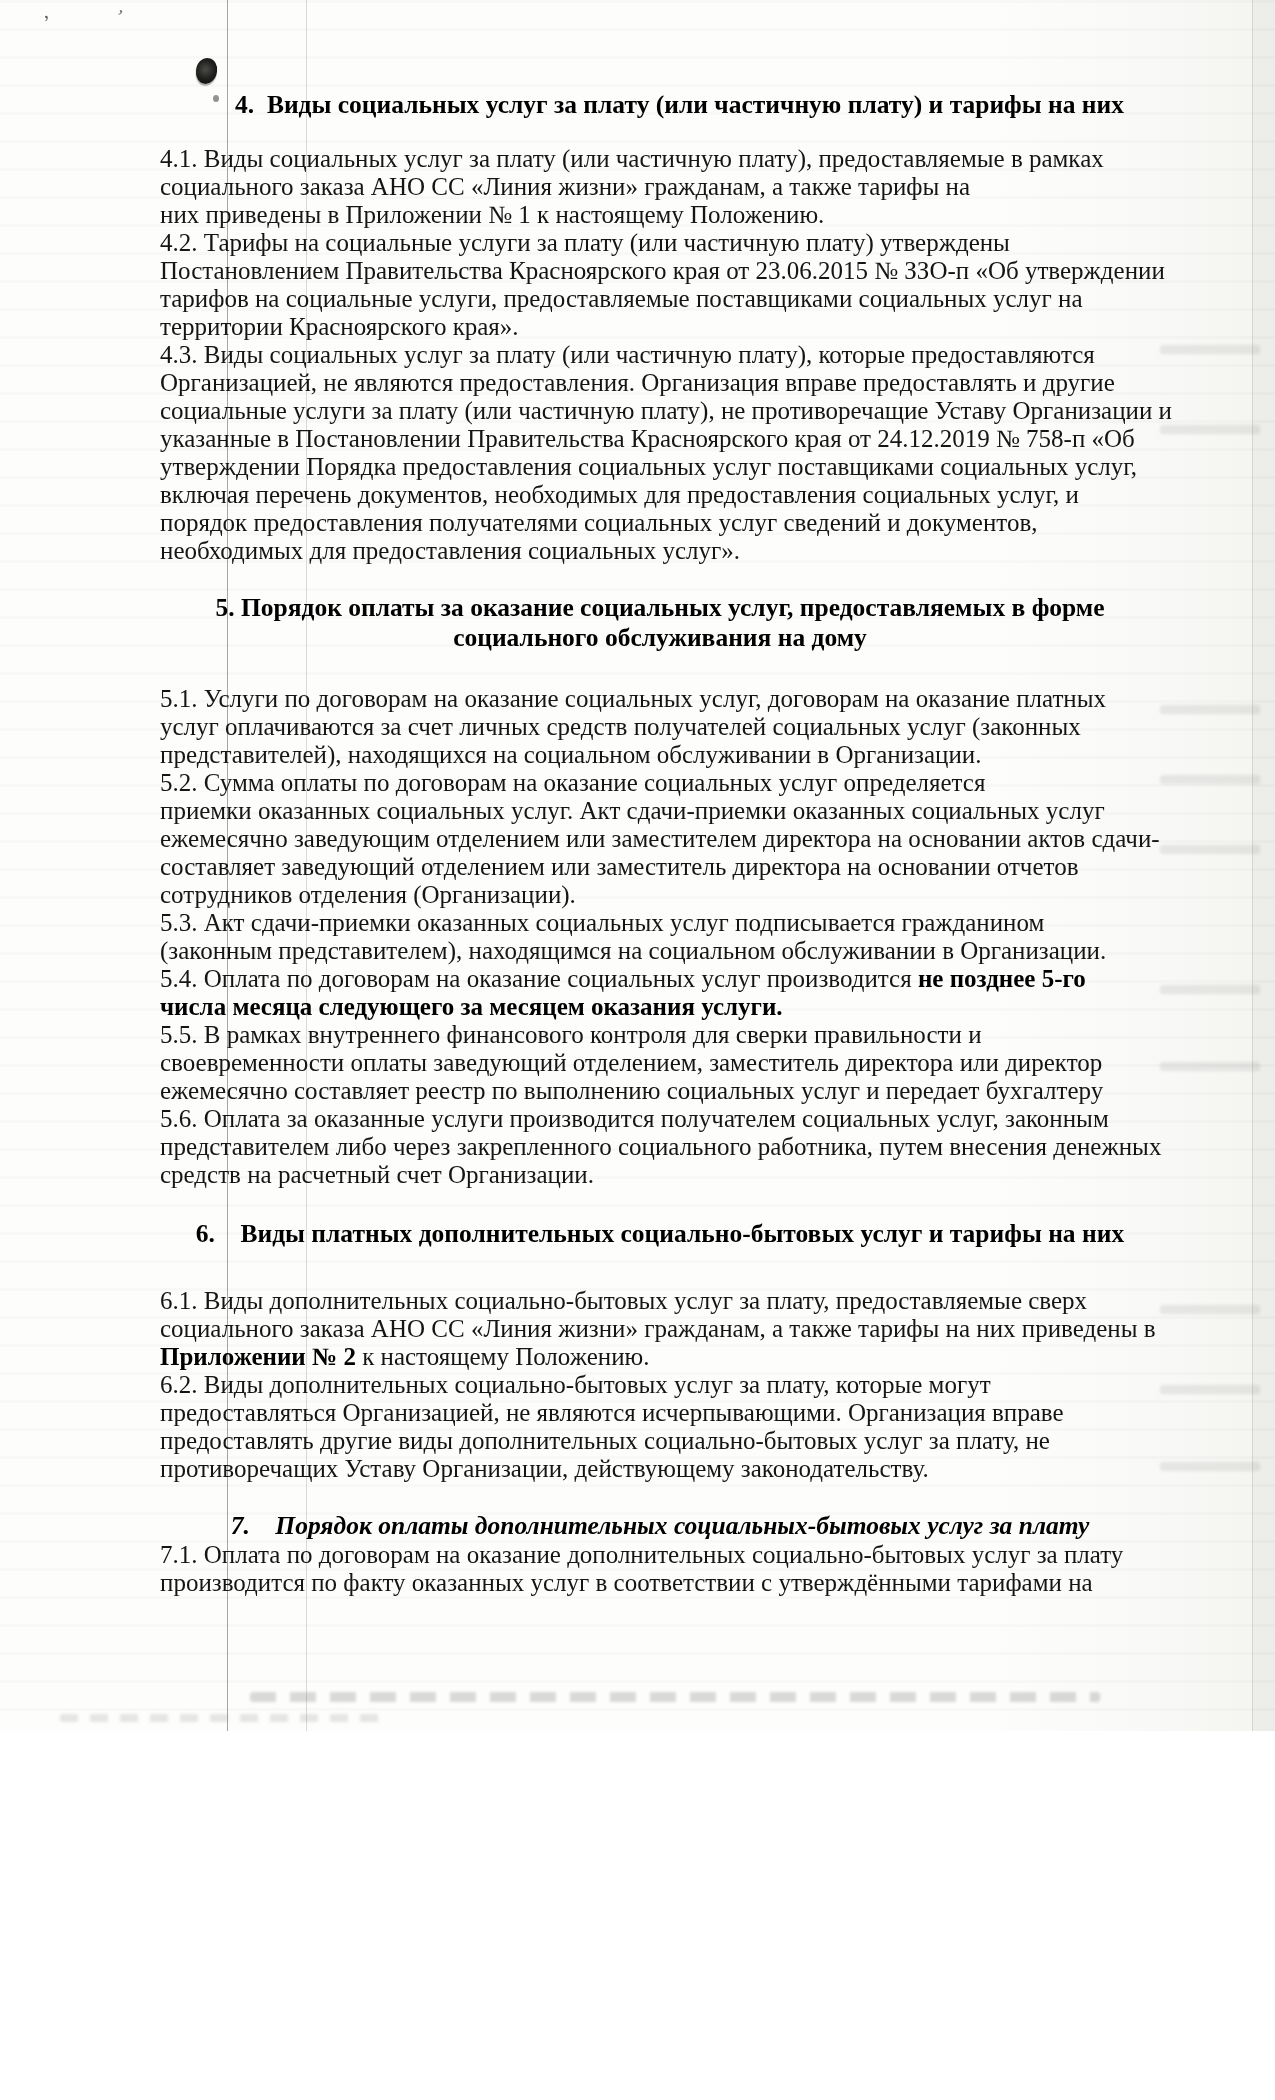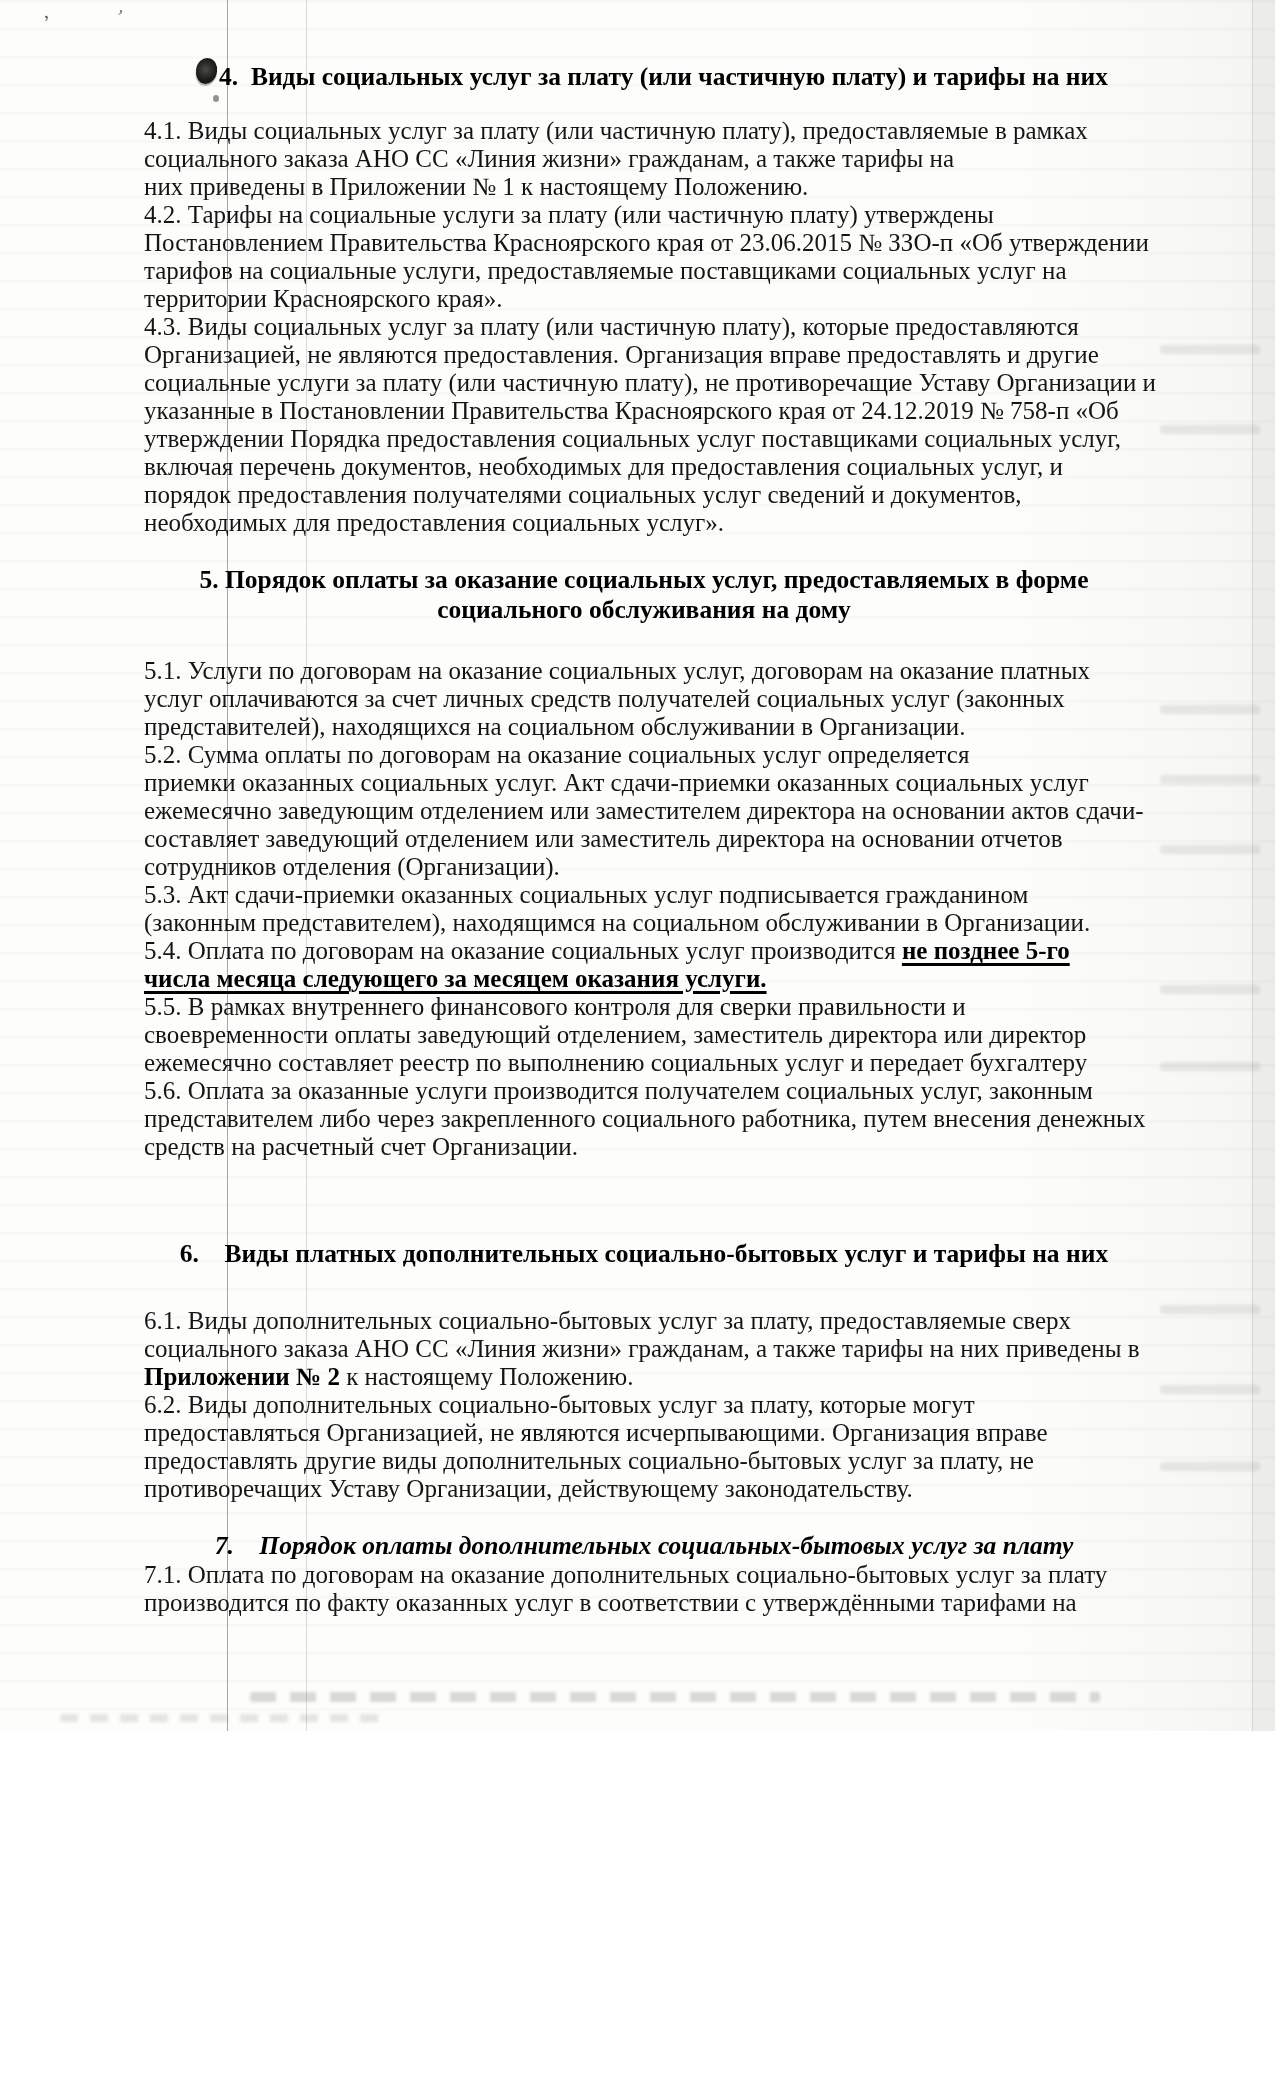--- a/index.html
+++ b/index.html
@@ -17,32 +17,32 @@
         rgba(0,0,0,0.018) 0px, rgba(0,0,0,0.018) 3px,
         rgba(0,0,0,0) 3px, rgba(0,0,0,0) 28px),
       linear-gradient(90deg, #fdfdfc 0%, #fdfdfc 78%, #f8f8f6 92%, #f4f4f1 100%);
   }
   .fold-line{position:absolute;top:0;width:1px;height:1731px;}
   .fold-line.main{left:227px;background:rgba(80,80,80,0.50);}
   .fold-line.faint{left:306px;background:rgba(110,110,110,0.25);}
   .fold-line.edge{left:1252px;background:rgba(0,0,0,0.10);}
   .edge-band{position:absolute;left:1252px;top:0;width:23px;height:1731px;background:rgba(90,90,80,0.05);}
   .doc{
-    position:absolute;left:144px;top:0;width:1000px;
-    padding-top:62px;
+    position:absolute;left:160px;top:0;width:1000px;
+    padding-top:90px;
     color:#151515;
     font-size:25px;
     line-height:28px;
   }
   .block .line{white-space:nowrap;}
   .block.heading{font-weight:bold;color:#000;font-size:25.5px;}
   .block.heading .line{line-height:30px;}
   .center{text-align:center;}
   span.b{font-weight:bold;color:#000;}
-  span.u{text-decoration:underline;text-decoration-thickness:2.5px;text-underline-offset:4px;text-decoration-color:#000;}
+  span.u{text-decoration-thickness:2.5px;text-underline-offset:4px;text-decoration-color:#000;}
   .ink-blot{
     position:absolute;left:196px;top:58px;width:21px;height:26px;
     border-radius:50% 46% 52% 48%;
     background:radial-gradient(circle at 45% 45%, #4a4a46 0%, #1c1c1a 55%, #111 100%);
     box-shadow:0 2px 1px rgba(40,40,40,0.35);
     transform:rotate(8deg);
   }
   .ink-dot{
     position:absolute;left:213px;top:95px;width:6px;height:7px;border-radius:50%;
     background:rgba(60,60,58,0.55);
@@ -123,21 +123,21 @@
         <div class="line"><span>(законным представителем), находящимся на социальном обслуживании в Организации.</span></div>
         <div class="line"><span>5.4. Оплата по договорам на оказание социальных услуг производится </span><span class="b u">не позднее 5-го</span></div>
         <div class="line"><span class="b u">числа месяца следующего за месяцем оказания услуги.</span></div>
         <div class="line"><span>5.5. В рамках внутреннего финансового контроля для сверки правильности и</span></div>
         <div class="line"><span>своевременности оплаты заведующий отделением, заместитель директора или директор</span></div>
         <div class="line"><span>ежемесячно составляет реестр по выполнению социальных услуг и передает бухгалтеру</span></div>
         <div class="line"><span>5.6. Оплата за оказанные услуги производится получателем социальных услуг, законным</span></div>
         <div class="line"><span>представителем либо через закрепленного социального работника, путем внесения денежных</span></div>
         <div class="line"><span>средств на расчетный счет Организации.</span></div>
       </div>
-      <div class="block heading center" style="margin-top: 78px;">
+      <div class="block heading center" style="margin-top: 30px;">
         <div class="line"><span class="b">6.&nbsp;&nbsp;&nbsp; Виды платных дополнительных социально-бытовых услуг и тарифы на них</span></div>
       </div>
       <div class="block para" style="margin-top: 38px;">
         <div class="line"><span>6.1. Виды дополнительных социально-бытовых услуг за плату, предоставляемые сверх</span></div>
         <div class="line"><span>социального заказа АНО СС «Линия жизни» гражданам, а также тарифы на них приведены в</span></div>
         <div class="line"><span class="b">Приложении № 2</span><span> к настоящему Положению.</span></div>
         <div class="line"><span>6.2. Виды дополнительных социально-бытовых услуг за плату, которые могут</span></div>
         <div class="line"><span>предоставляться Организацией, не являются исчерпывающими. Организация вправе</span></div>
         <div class="line"><span>предоставлять другие виды дополнительных социально-бытовых услуг за плату, не</span></div>
         <div class="line"><span>противоречащих Уставу Организации, действующему законодательству.</span></div>

